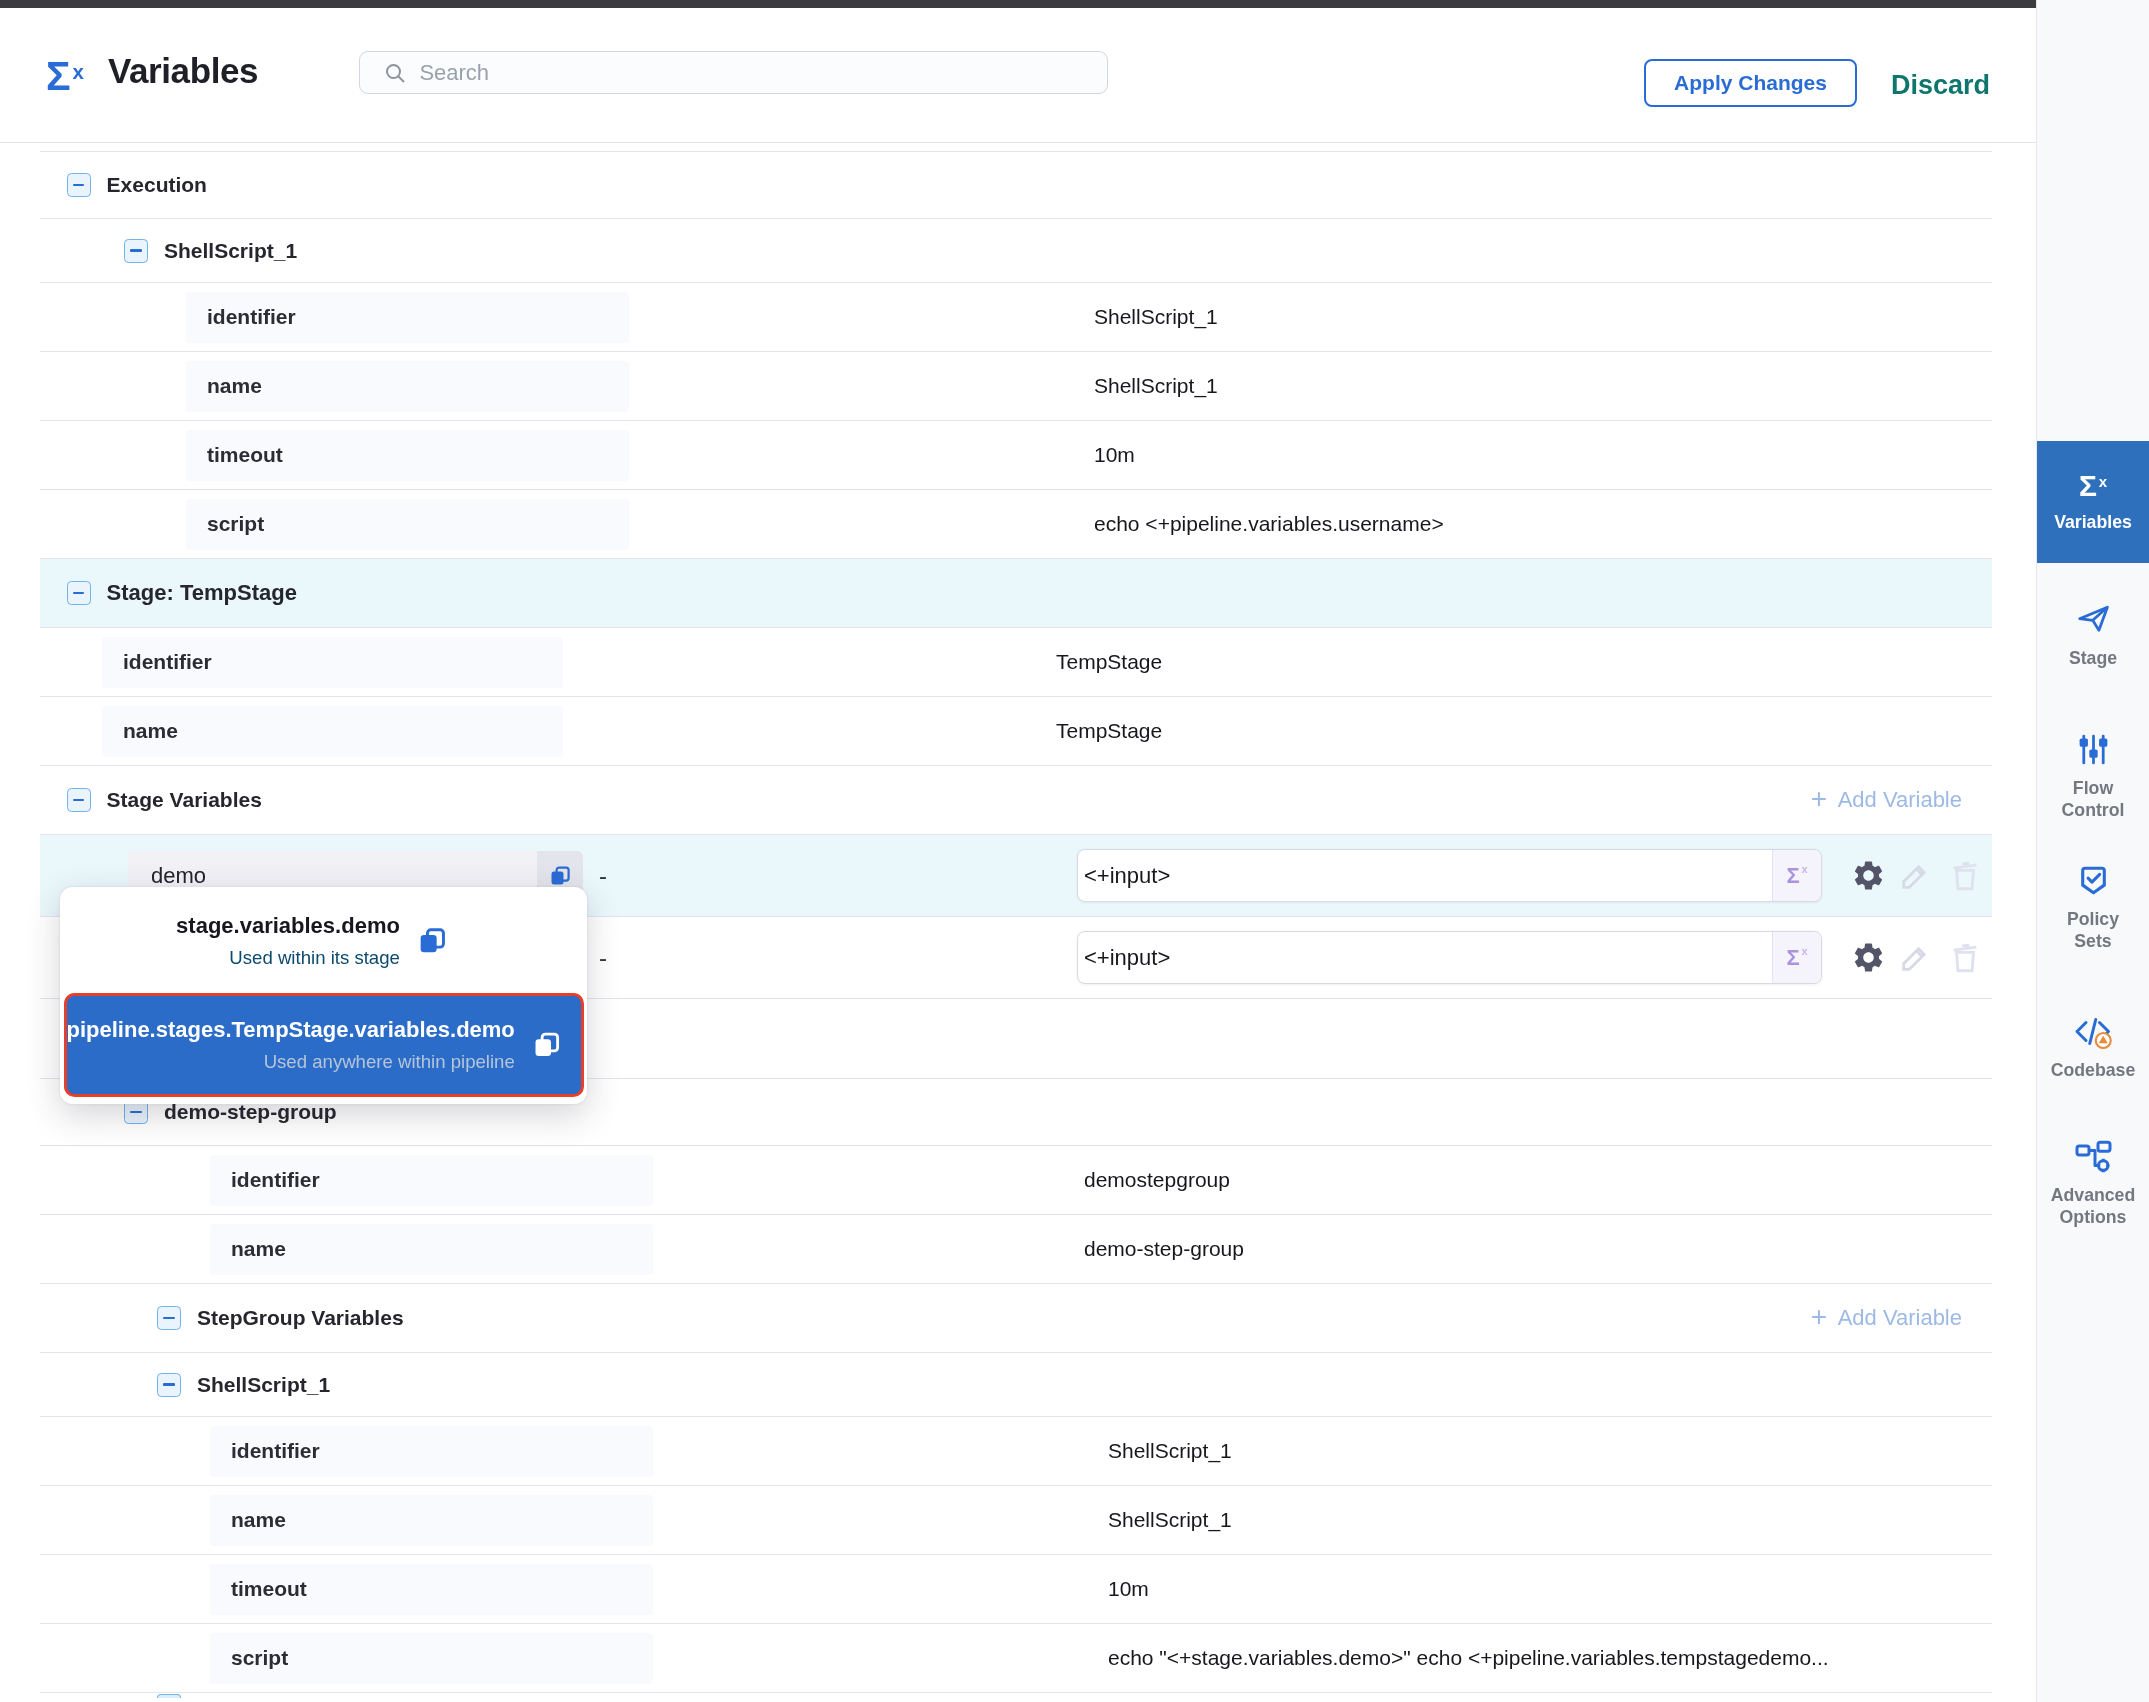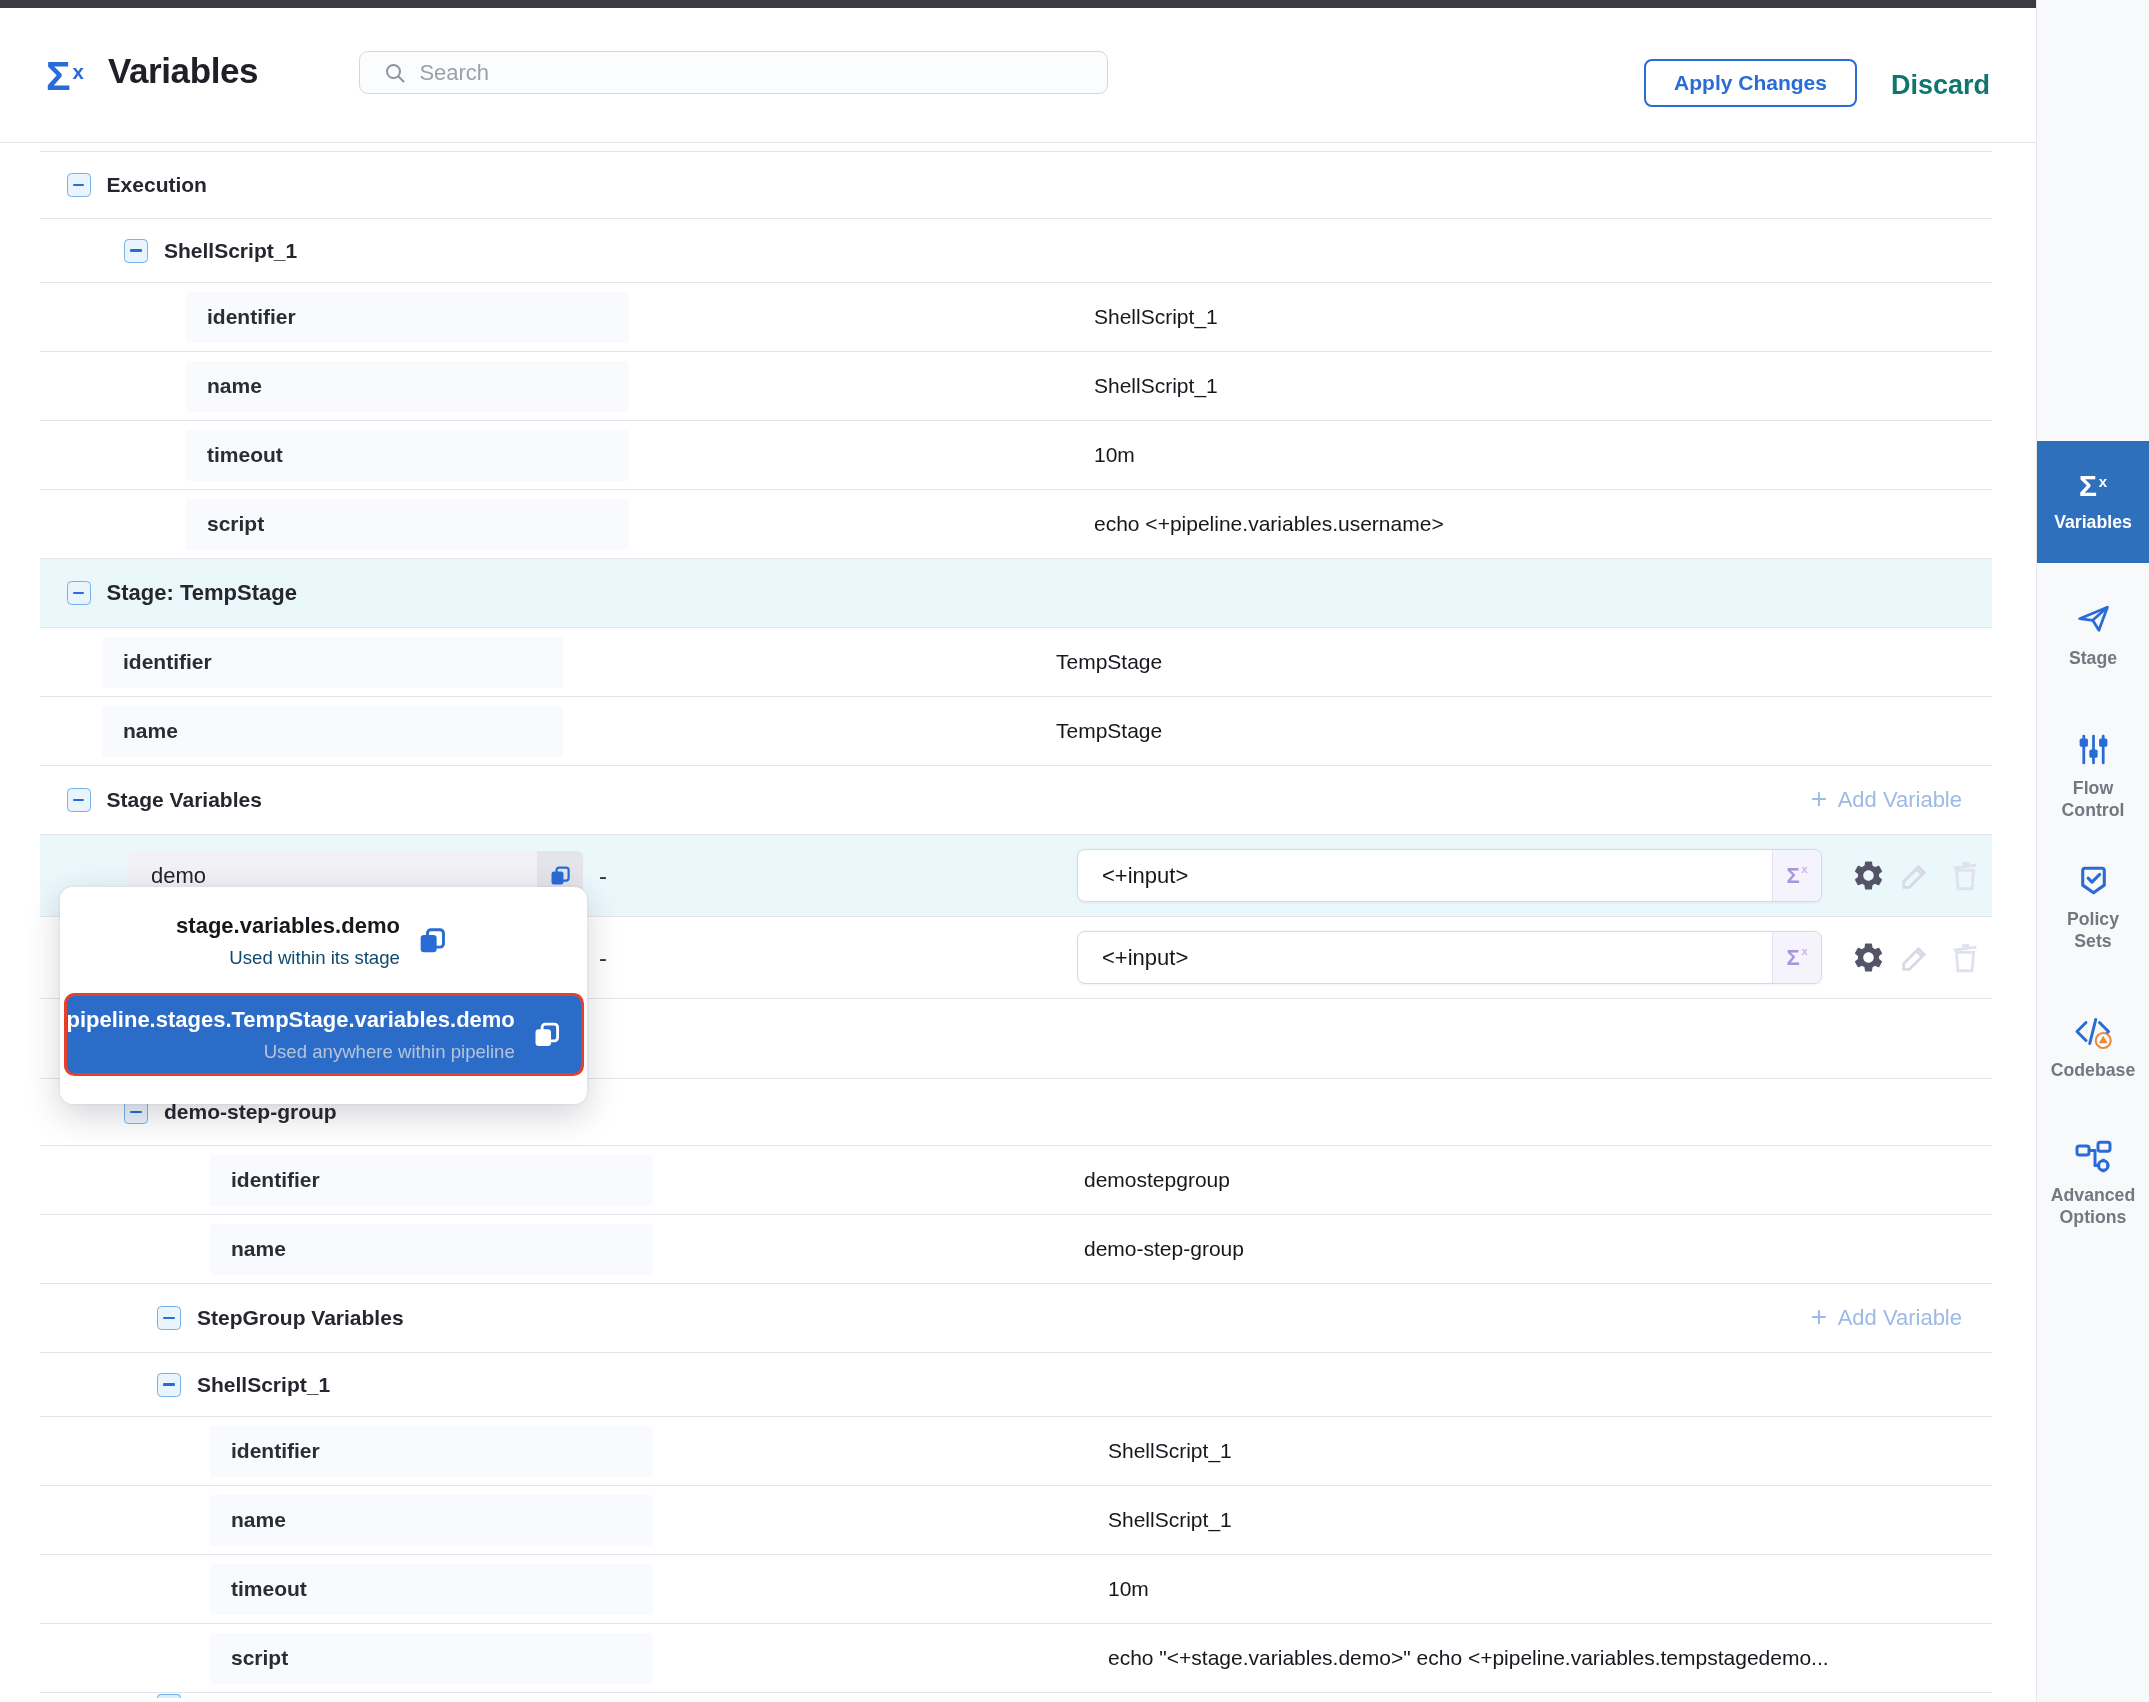--- a/index.html
+++ b/index.html
@@ -54,21 +54,21 @@
   
   .var-row.selected { background:#eaf7fb; }
   .name-field { position:absolute; left:88px; top:16px; width:455px; height:50px; background:#f1f1f6;
                 border-radius:6.2px; display:flex; align-items:center; padding-left:23px; font-size:22px; color:#23232b; }
   .copy-suffix { position:absolute; right:0; top:0; width:46px; height:50px; background:#e4e4ec;
                  border-radius:0 6.2px 6.2px 0; display:flex; align-items:center; justify-content:center;
                  color:#2a6cd5; cursor:pointer; }
   .dash { position:absolute; left:559px; font-size:24px; color:#33333b; }
   .input-pill { position:absolute; left:1037px; top:14px; width:745px; height:53px; background:#fff;
                 border:1.3px solid #d9d9e4; border-radius:8px; box-shadow:0 0.9px 2.7px rgba(25,25,60,0.06);
-                display:flex; align-items:center; padding-left:24px; font-size:22px; color:#17171e; cursor:text; }
+                display:flex; align-items:center; padding-left:6px; font-size:22px; color:#17171e; cursor:text; }
   .pill-suffix { position:absolute; right:0; top:0; bottom:0; width:49px; background:#f5f3fb;
                  border-left:1.3px solid #e5e1f0; border-radius:0 8px 8px 0; display:flex; align-items:center;
                  justify-content:center; color:#ab93e0; font-size:22px; font-weight:700; cursor:pointer; }
   .pill-suffix .supx { color:#c6b6ea; }
   .icon-btn { position:absolute; top:20.4px; width:41px; height:41px; display:flex; align-items:center;
               justify-content:center; background:none; border:none; cursor:pointer; }
   .gear-btn{left:1808px} .pencil-btn{left:1854px} .trash-btn{left:1904px}
 
   
   .partial { height:5.3px; border-bottom:none; }
@@ -76,21 +76,21 @@
             border:1.8px solid #74b2e8; border-bottom:none; border-radius:4.4px 4.4px 0 0; }
 
   
   .popup { position:absolute; left:60px; top:887px; width:527px; height:217px; background:#fff; border-radius:12.4px;
            box-shadow:0 10.6px 34px rgba(40,41,61,0.20), 0 0 2.7px rgba(40,41,61,0.10); z-index:5; padding-top:16px; }
   .pop-item { display:flex; justify-content:center; align-items:center; gap:16px; padding-right:23px; height:76px;
               cursor:pointer; }
   .pop-text { text-align:right; }
   .pop-title { font-size:22px; font-weight:600; color:#17171e; }
   .pop-sub { margin-top:8px; font-size:18.6px; color:#0c4a6e; }
-  .pop-item.hl { position:absolute; left:3.5px; right:2.7px; top:106px; height:83px; background:#2b6cc8;
+  .pop-item.hl { position:absolute; left:3.5px; right:2.7px; top:106px; height:104px; background:#2b6cc8;
                  border:3.5px solid #e5402c; border-radius:10.6px; padding-right:19.5px; }
   .pop-item.hl .pop-title { color:#ffffff; }
   .pop-item.hl .pop-sub { color:#b6c4d8; }
 
   
   .sidebar { position:absolute; top:0; right:0; width:113px; height:1702px; background:#f8f9fb;
              border-left:1.3px solid #e7e7ec; z-index:7; }
   .side-item { position:absolute; left:0; width:100%; display:flex; flex-direction:column; align-items:center;
                gap:8.9px; cursor:pointer; }
   .side-label { font-size:17.7px; font-weight:700; color:#737780; text-align:center; line-height:22px; white-space:pre-line; }

